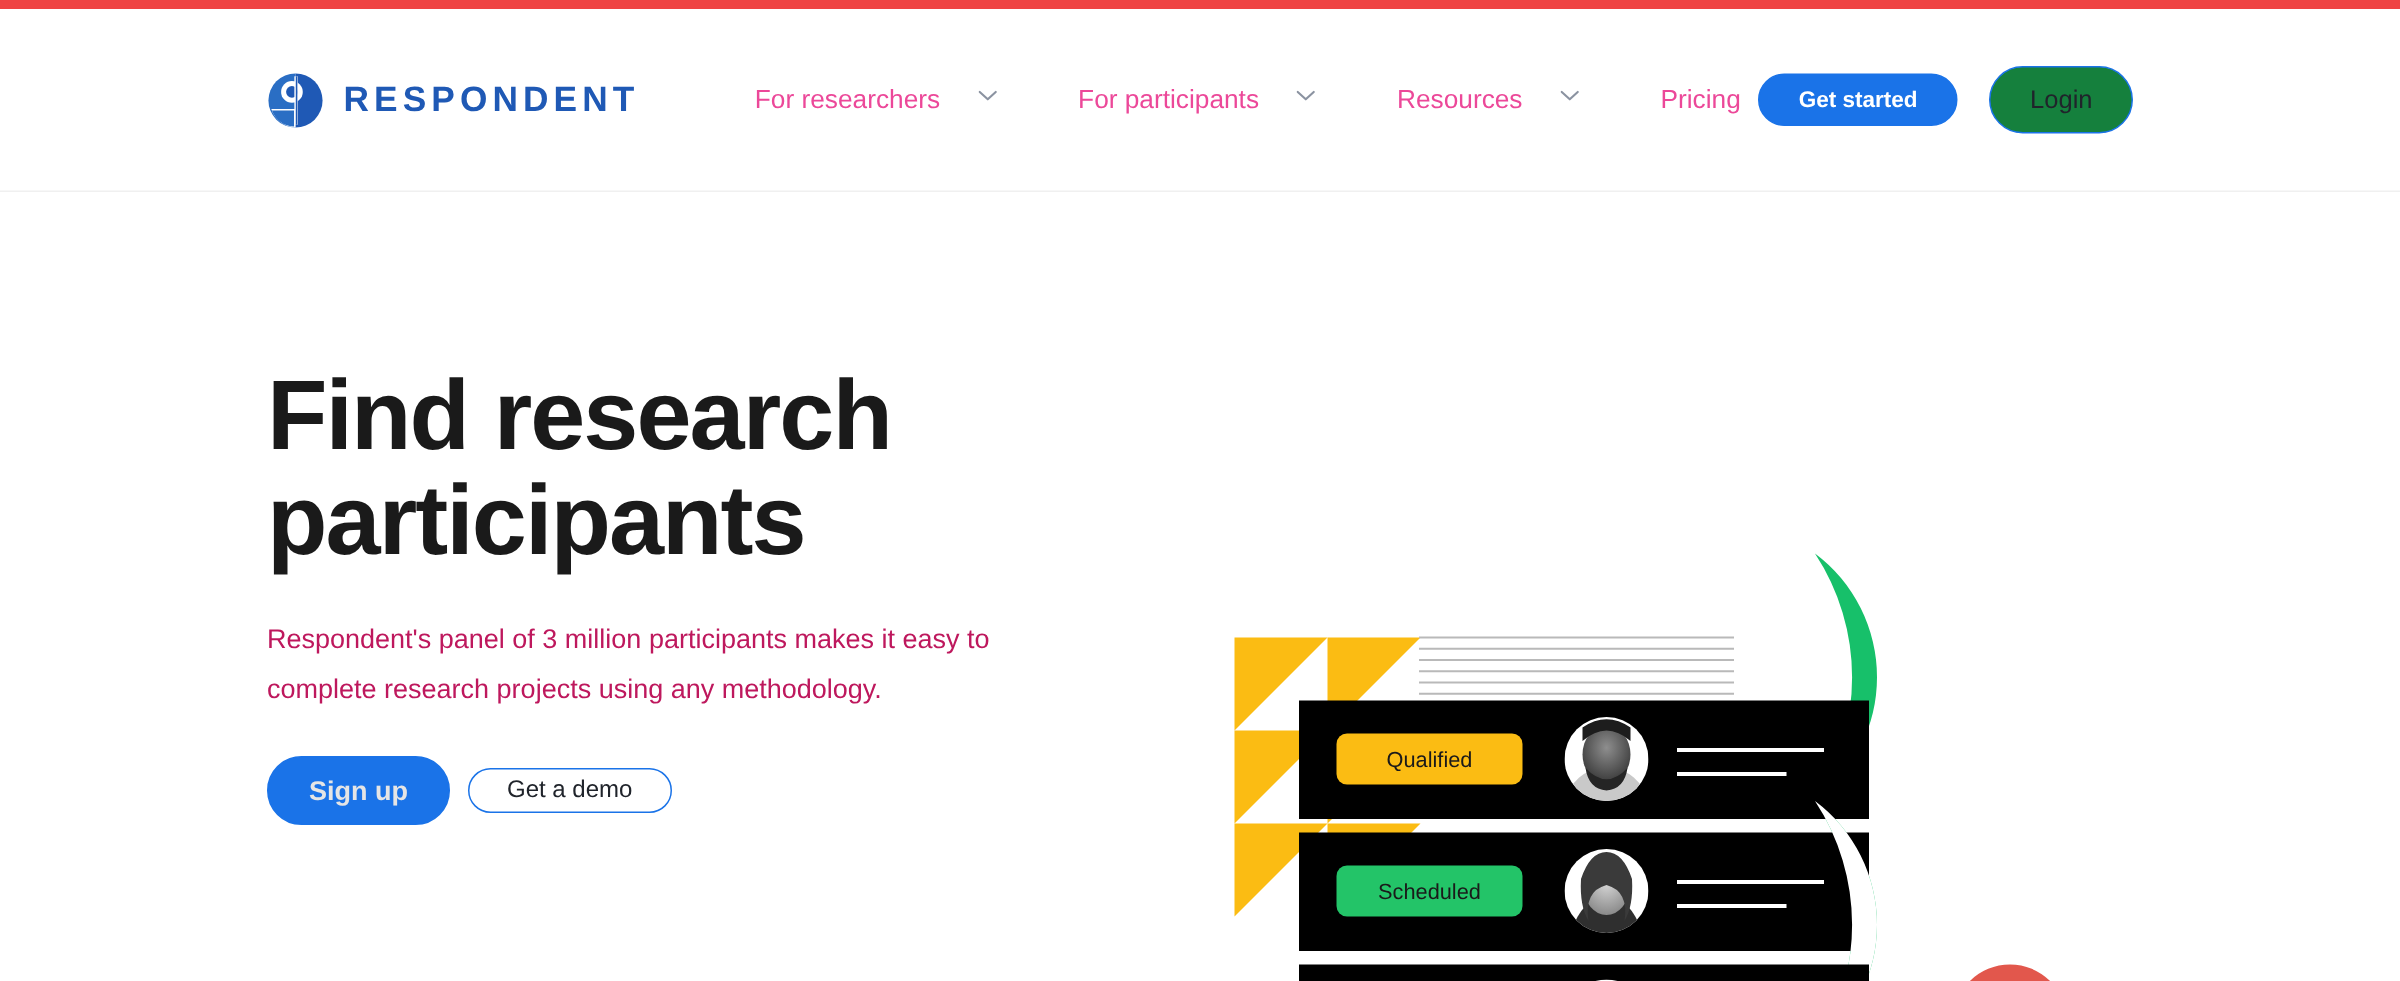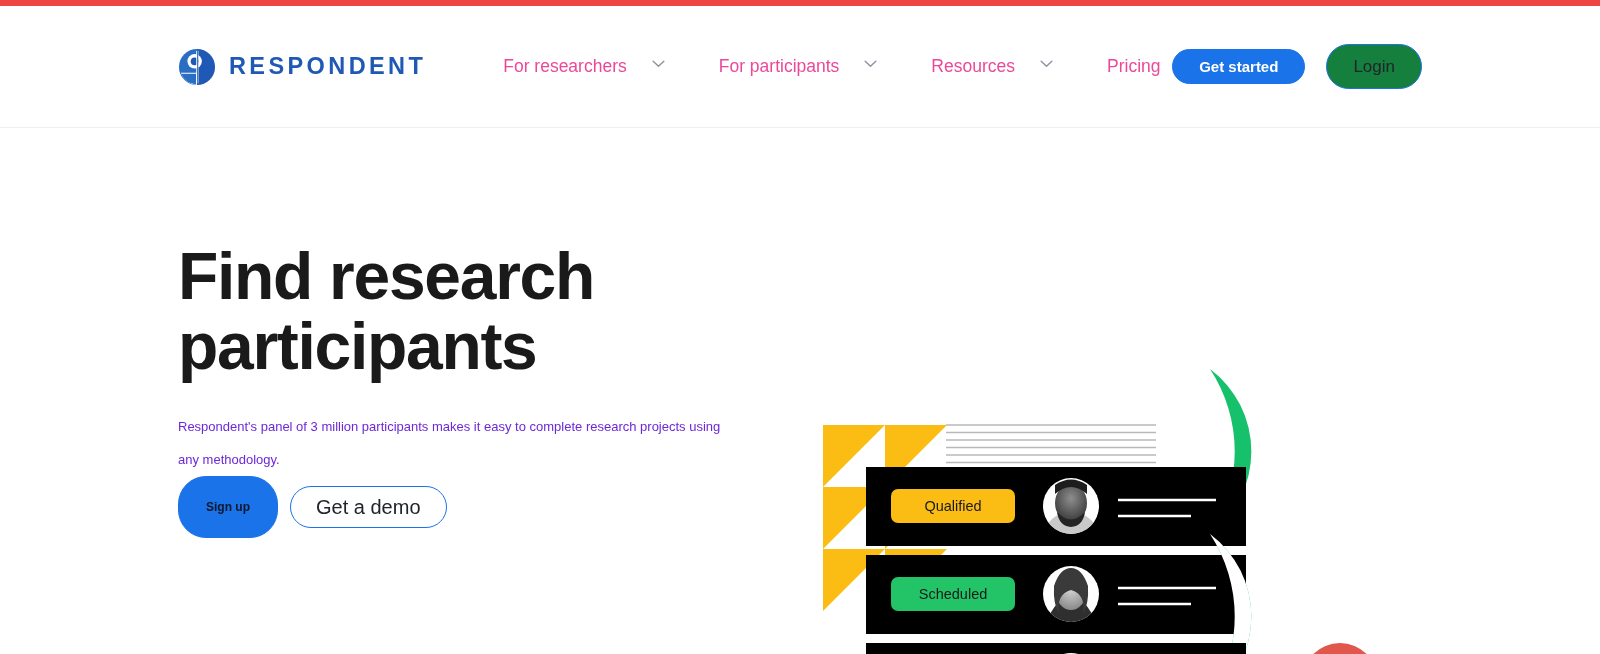--- a/index.html
+++ b/index.html
@@ -151,46 +151,47 @@
     font-size: 66px;
     line-height: 70px;
     font-weight: 800;
     letter-spacing: -1.3px;
     color: #1a1a1a;
     margin-bottom: 29px;
   }
   .hero-title span { display: block; }
 
   .hero-sub {
-    font-size: 13px;
+    font-size: 18px;
     line-height: 33px;
-    color: #6d28d9;
+    color: #be185d;
     width: 545px;
+    margin-bottom: 28px;
   }
 
   .hero-buttons {
     display: flex;
     align-items: center;
     gap: 12px;
   }
   .btn-signup {
     background: #1a73e8;
-    color: #0f172a;
-    font-size: 12px;
+    color: #e5e5e5;
+    font-size: 18px;
     font-weight: 700;
-    height: 62px;
+    height: 46px;
     padding: 0 27px;
     border: 1px solid #1a73e8;
   }
   .btn-demo {
     background: #ffffff;
     color: #20242b;
-    font-size: 20px;
+    font-size: 16px;
     font-weight: 400;
-    height: 42px;
+    height: 30px;
     padding: 0 25px;
     border: 1.6px solid #1a73e8;
   }
 
   
   .hero-art {
     position: absolute;
     left: 818px;
     top: 238px;
     width: 568px;

